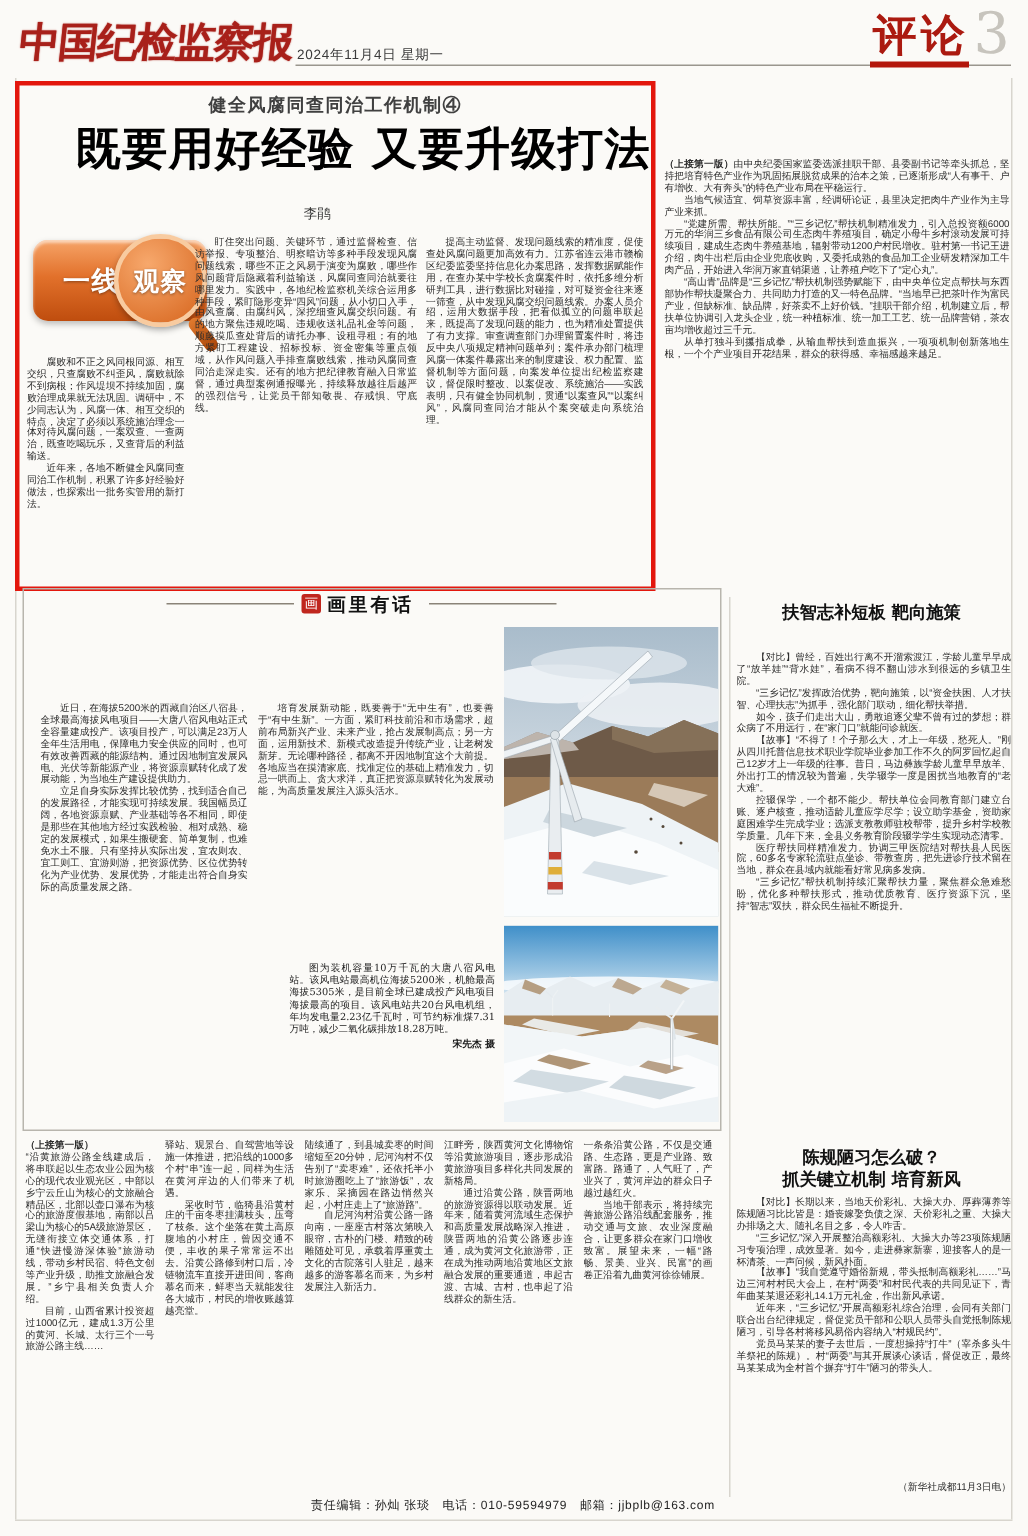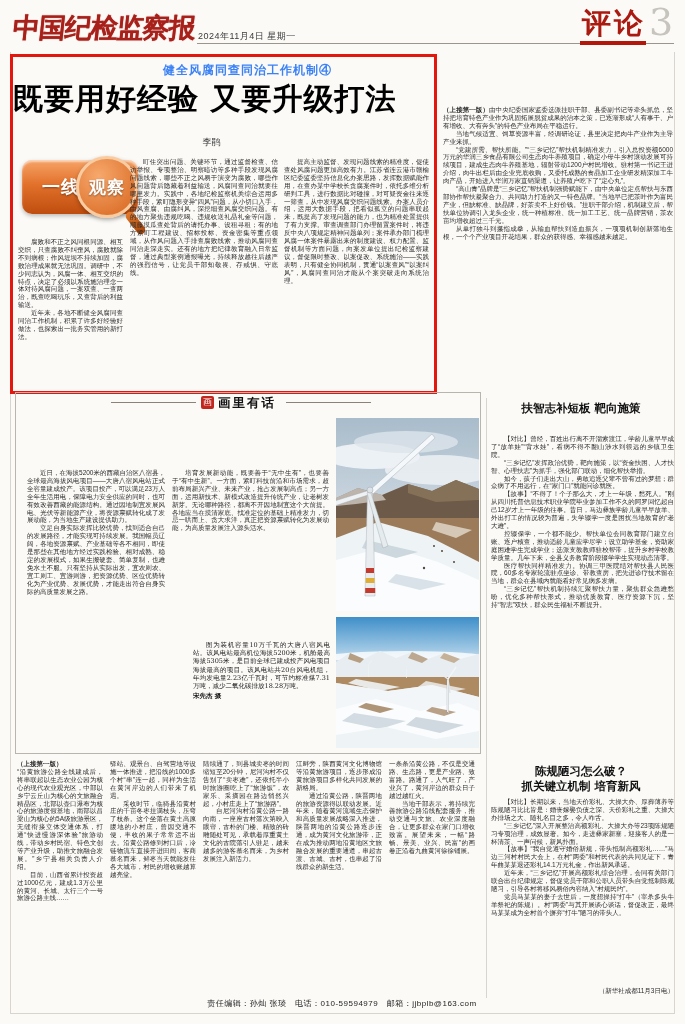--- a/index.html
+++ b/index.html
@@ -18,22 +18,22 @@
   .page-num{left:649px;top:0px;font-size:38px;color:#c7c4bd;
             font-family:"DejaVu Serif","Liberation Serif",serif;}
   
   .b-left{left:10px;top:52px;width:1px;height:961px;background:#d8d5ce;}
   .b-right{left:674px;top:52px;width:1px;height:961px;background:#d8d5ce;}
   .b-bottom{left:10px;top:1013px;width:665px;height:1px;background:#d8d5ce;}
   .divider-v{left:486px;top:398px;width:1px;height:600px;background:#d8d5ce;}
   
   .lead-box{left:10px;top:54px;width:421px;height:334px;border:3px solid #e3170d;}
   .kicker{left:13px;top:62px;width:421px;text-align:center;font-size:12px;font-weight:bold;
-          letter-spacing:1px;color:#3b82f6;padding-left:24px;}
-  .lead-headline{left:13px;top:79px;width:421px;text-align:left;font-size:30px;font-weight:bold;
+          letter-spacing:1px;color:#404040;}
+  .lead-headline{left:13px;top:79px;width:421px;text-align:right;font-size:30px;font-weight:bold;
           font-family:"DejaVu Serif","Liberation Serif",serif;letter-spacing:1px;color:#000;}
   .lead-byline{left:13px;top:136px;width:397px;text-align:center;font-size:9px;color:#333;}
   
   .badge{left:22px;top:160px;width:96px;height:54px;border-radius:10px;
          background:linear-gradient(180deg,#f6a468,#e2712b 45%,#bf4d0e);
          box-shadow:inset 0 2px 2px rgba(255,255,255,.55),0 2px 4px rgba(0,0,0,.25);
          display:flex;align-items:center;padding-left:20px;}
   .badge-t1{color:#fff;font-weight:bold;font-size:18px;font-family:"DejaVu Serif",serif;
             text-shadow:0 1px 2px rgba(0,0,0,.4);letter-spacing:1px;}
   .lens{position:absolute;right:0px;top:-4px;width:56px;height:56px;border-radius:50%;
@@ -72,21 +72,21 @@
            font-family:"DejaVu Serif","Liberation Serif",serif;color:#111;}
   .pt-headline{left:25px;top:411px;width:310px;text-align:center;font-size:21px;font-weight:bold;
            font-family:"DejaVu Serif","Liberation Serif",serif;color:#000;}
   .pt-author{left:25px;top:450px;width:310px;text-align:center;font-size:8px;color:#333;}
   .pt-col1{left:27px;top:469px;width:138px;height:277px;}
   .pt-col2{left:172px;top:469px;width:157px;height:167px;}
   .pt-caption{left:193px;top:641px;width:137px;height:104px;
            font-family:"DejaVu Serif","Liberation Serif",serif;font-size:6.5px;line-height:8.2px;
            text-align:justify;color:#1a1a1a;overflow:hidden;}
   .pt-caption p{margin:0;text-indent:2em;}
-  .cap-credit{font-weight:bold;margin-top:2px;}
+  .cap-credit{text-align:right;font-weight:bold;margin-top:2px;}
   .photo{overflow:hidden;background:#dfe6ea;}
   .photo1{left:336px;top:418px;width:143px;height:193px;}
   .photo2{left:336px;top:617px;width:143px;height:131px;}
   
   .bcol{top:760px;width:86px;height:234px;}
   .bcol1{left:17px;} .bcol2{left:110px;} .bcol3{left:203px;} .bcol4{left:296px;} .bcol5{left:389px;}
   
   .footer{left:10px;top:998px;width:664px;text-align:center;font-size:8px;color:#222;letter-spacing:.5px;}
 </style>
 </head>

